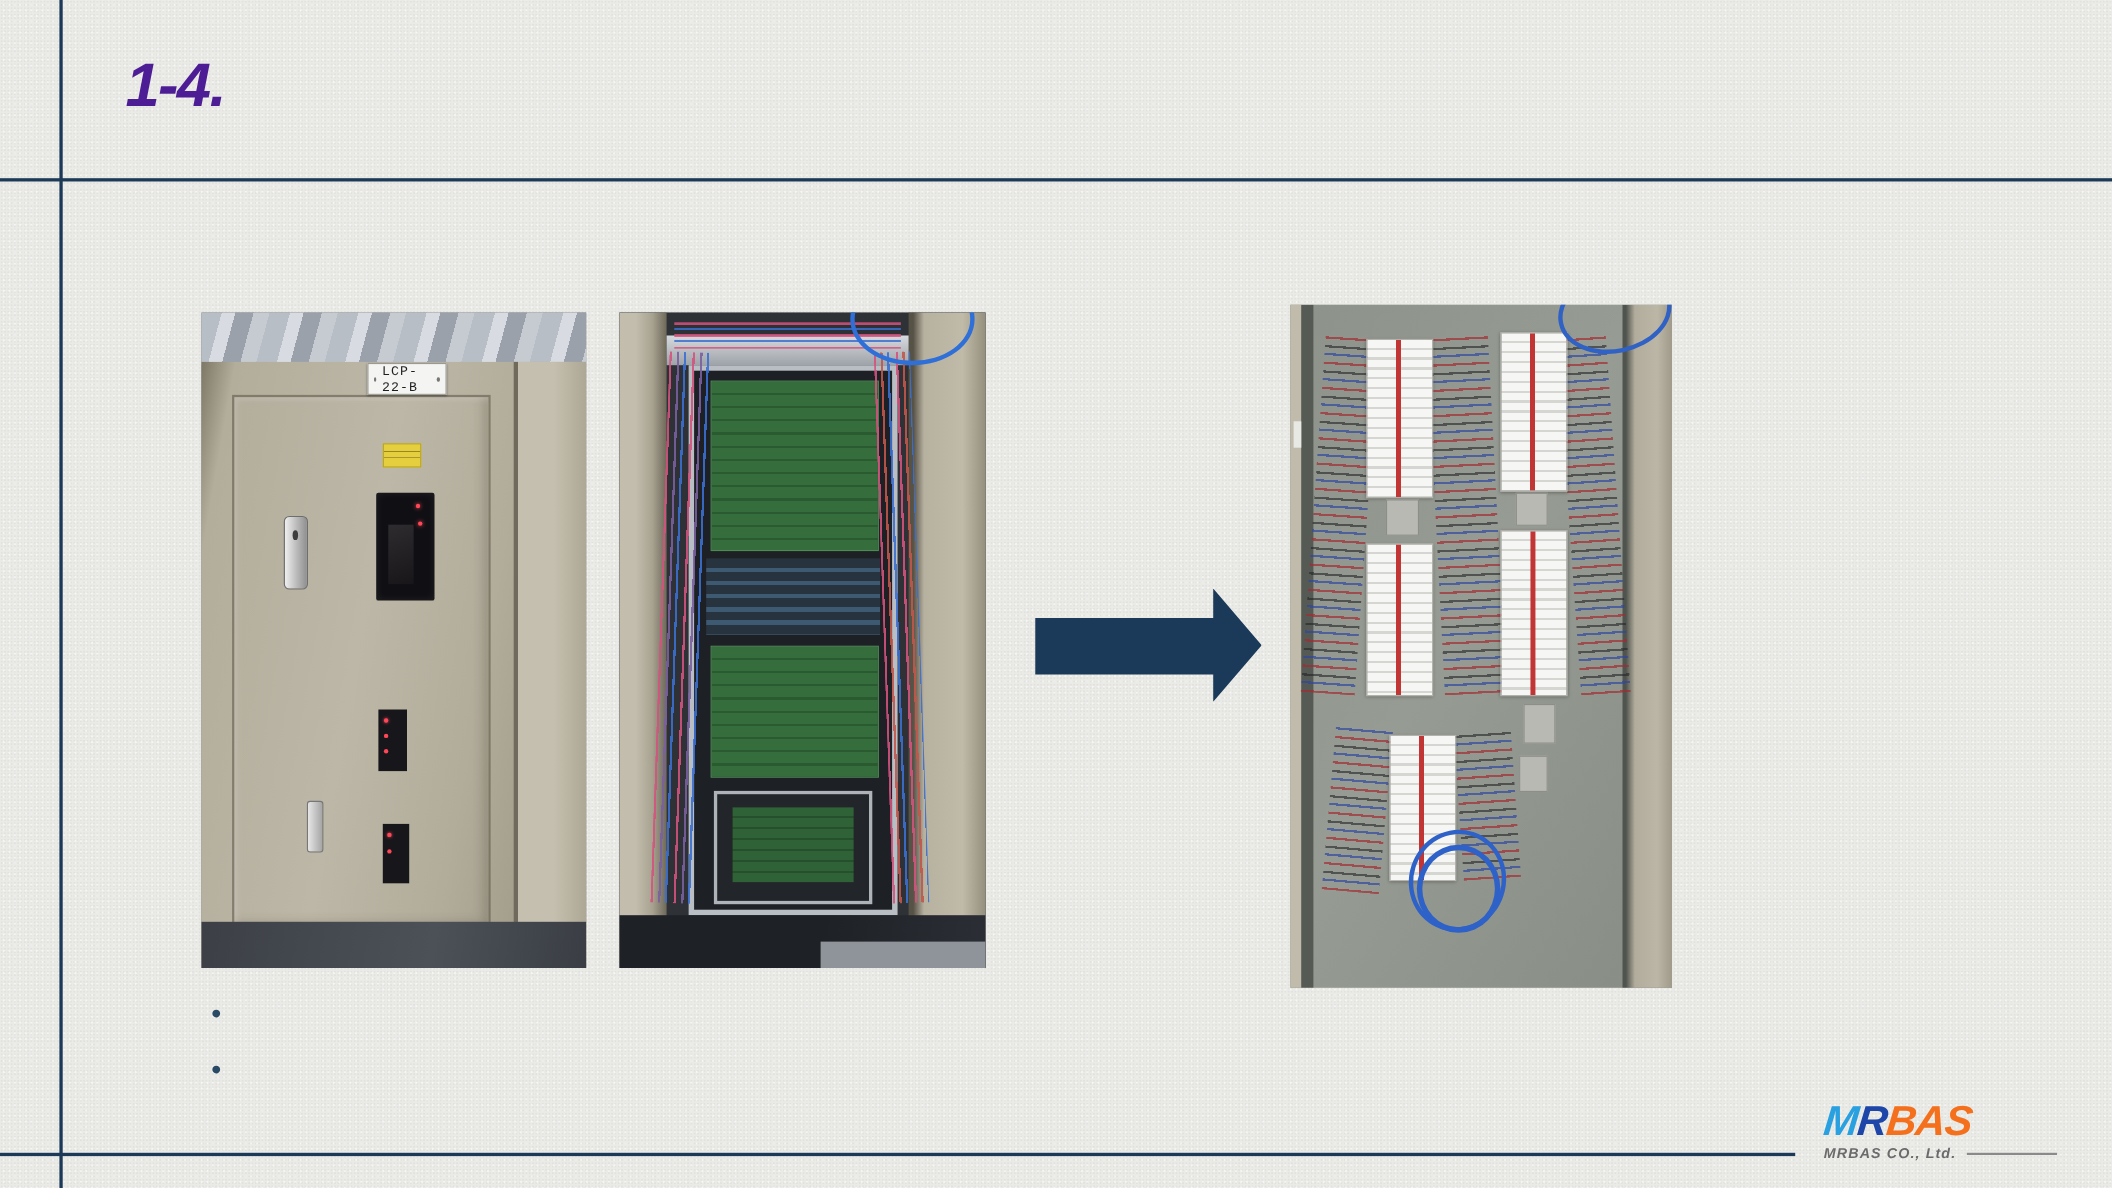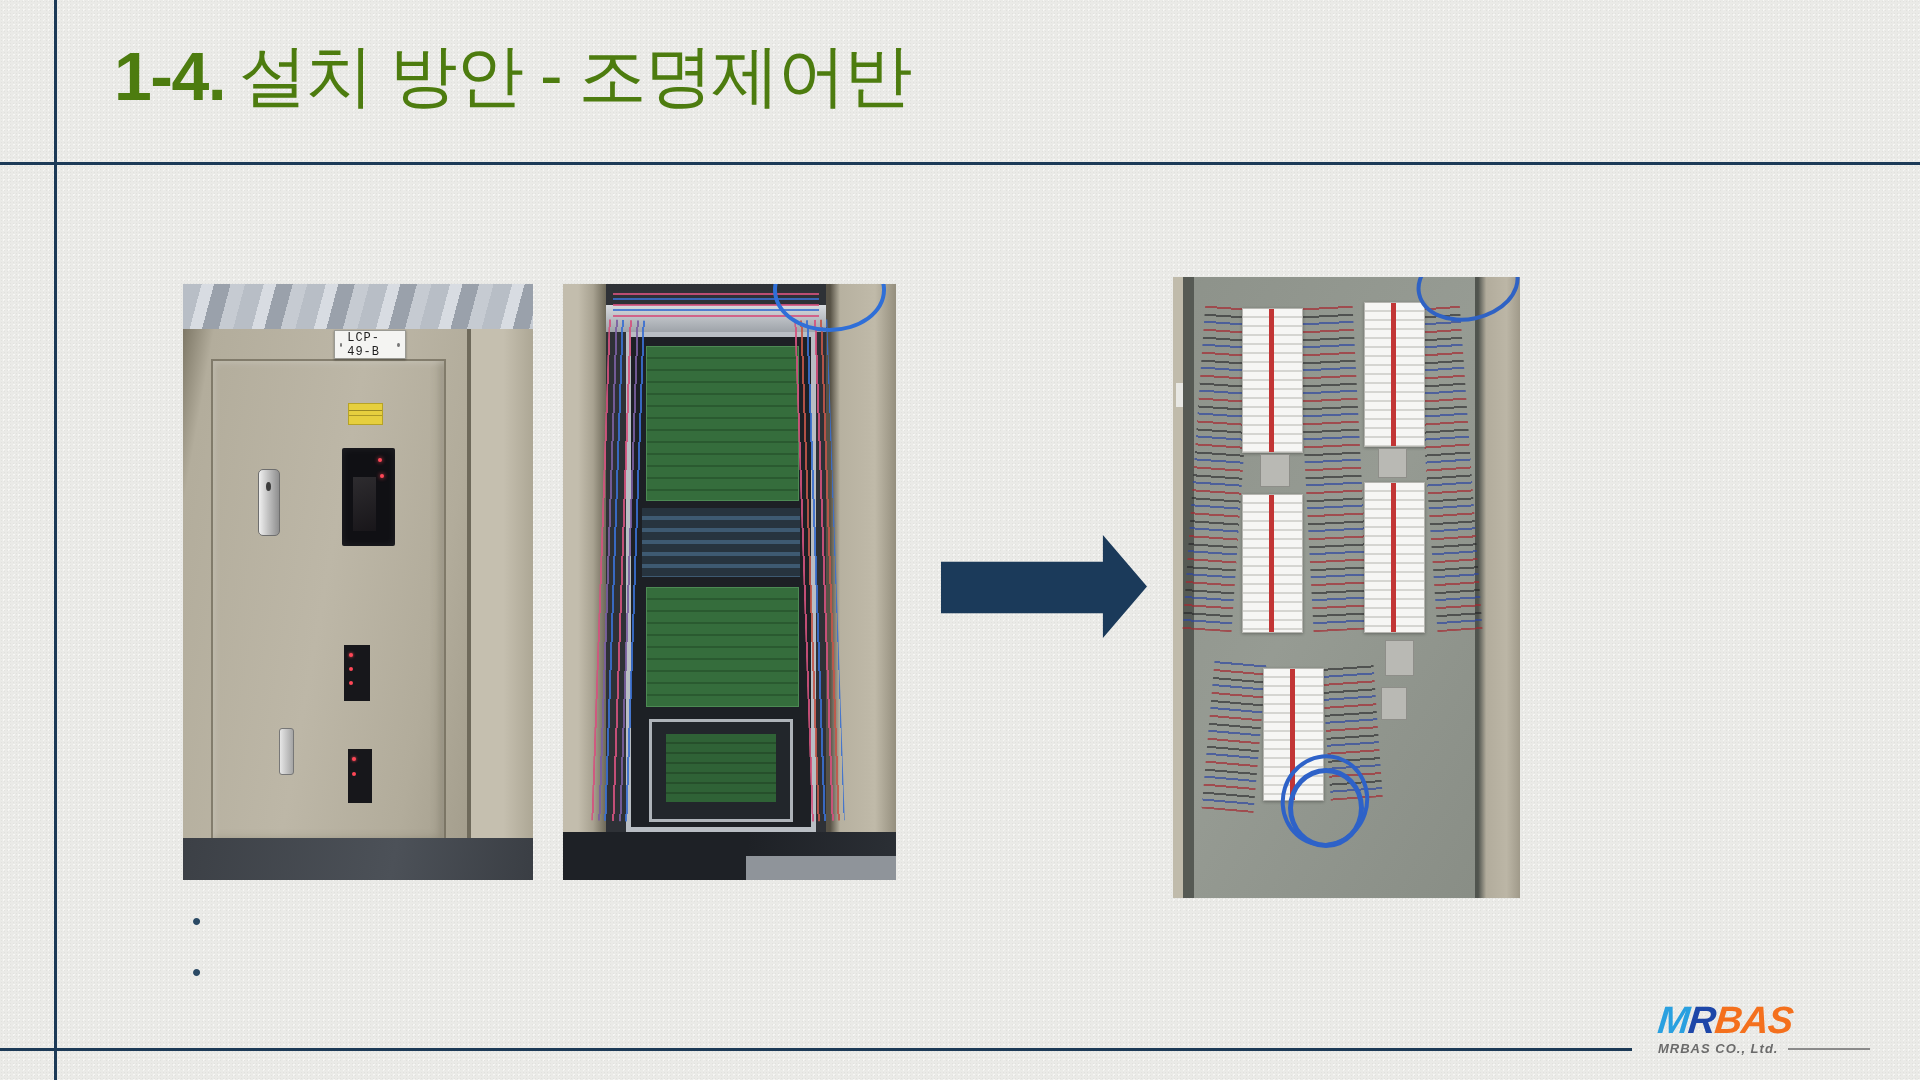--- a/index.html
+++ b/index.html
@@ -15,21 +15,21 @@
   }
   .abs{position:absolute;}
 
   
   .v-line{left:54px;top:0;width:3px;height:1080px;background:#1c3a57;}
   .h-line-top{left:0;top:162px;width:1920px;height:3px;background:#1c3a57;}
   .h-line-bottom{left:0;top:1048px;width:1632px;height:3px;background:#1c3a57;}
 
   
   .title{left:114px;top:30px;height:92px;display:flex;align-items:center;
-    color:#4d7c0f;font-size:68px;letter-spacing:-1.5px;white-space:nowrap;}
+    color:#4c1d95;font-size:56px;letter-spacing:-1.5px;white-space:nowrap;font-style:italic;}
   .title .num{font-weight:700;margin-right:14px;}
   .title .txt{font-weight:400;}
 
   
   .photo{overflow:hidden;background:#888;}
   .photo .abs{position:absolute;}
 
   
   .photo1{left:183px;top:284px;width:350px;height:596px;}
   .p1-concrete{left:0;top:0;width:100%;height:8%;
@@ -157,29 +157,28 @@
 </style>
 </head>
 <body>
 
 <div class="abs v-line"></div>
 <div class="abs h-line-top"></div>
 <div class="abs h-line-bottom"></div>
 
 <div class="abs title">
   <span class="num">1-4.</span>
-  <span class="txt">설치 방안 - 조명제어반</span>
 </div>
 
 <div class="abs photo photo1">
   <div class="abs p1-concrete"></div>
   <div class="abs p1-body"></div>
   <div class="abs p1-neighbor"></div>
   <div class="abs p1-door"></div>
-  <div class="abs p1-label">LCP-49-B</div>
+  <div class="abs p1-label">LCP-22-B</div>
   <div class="abs p1-sticker"></div>
   <div class="abs p1-display">
     <div class="abs leds"></div>
     <div class="abs glow"></div>
   </div>
   <div class="abs p1-slotA">
     <div class="abs leds"></div>
   </div>
   <div class="abs p1-slotB">
     <div class="abs leds"></div>

